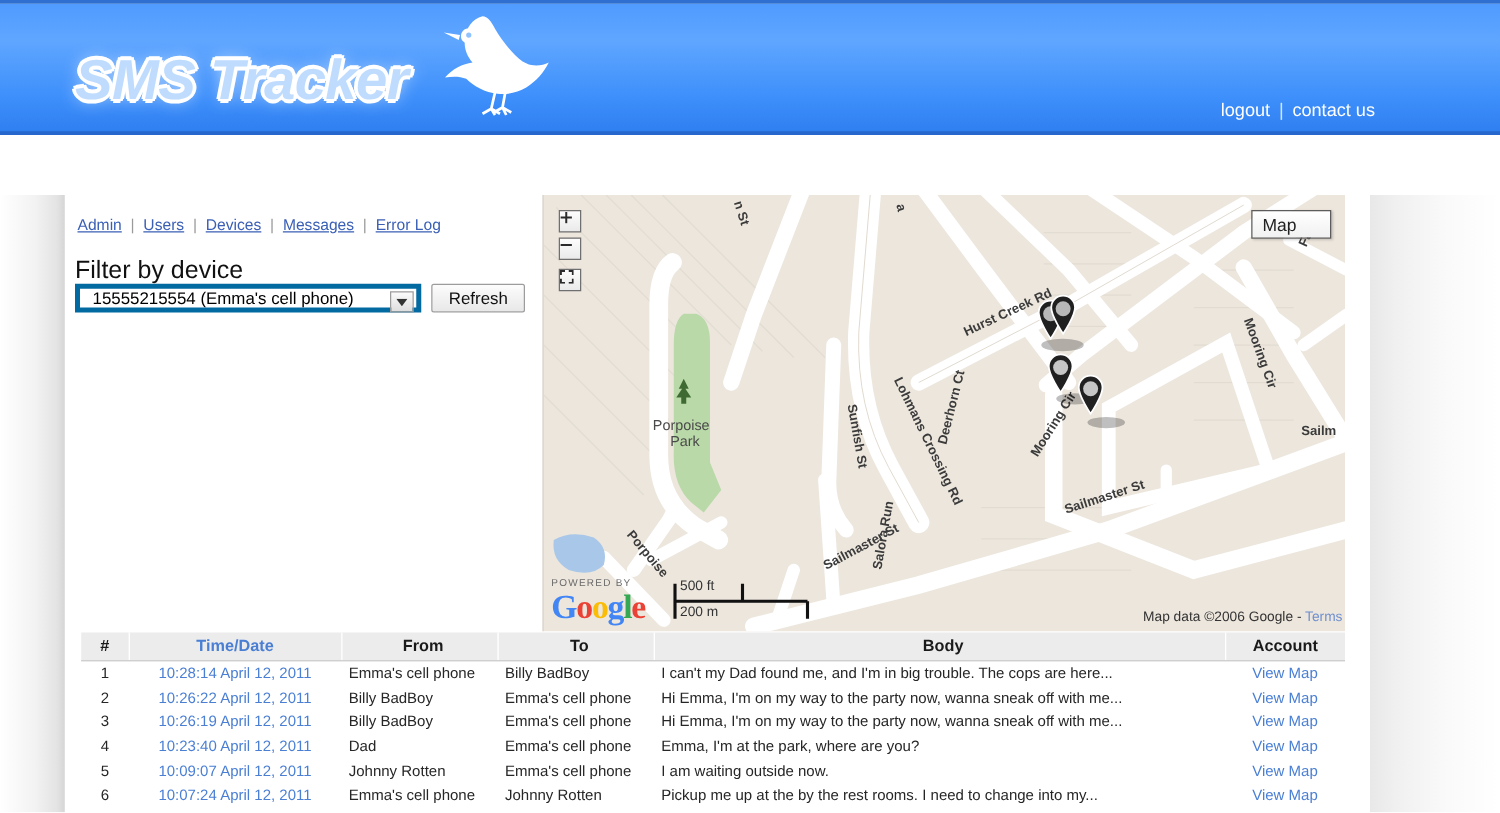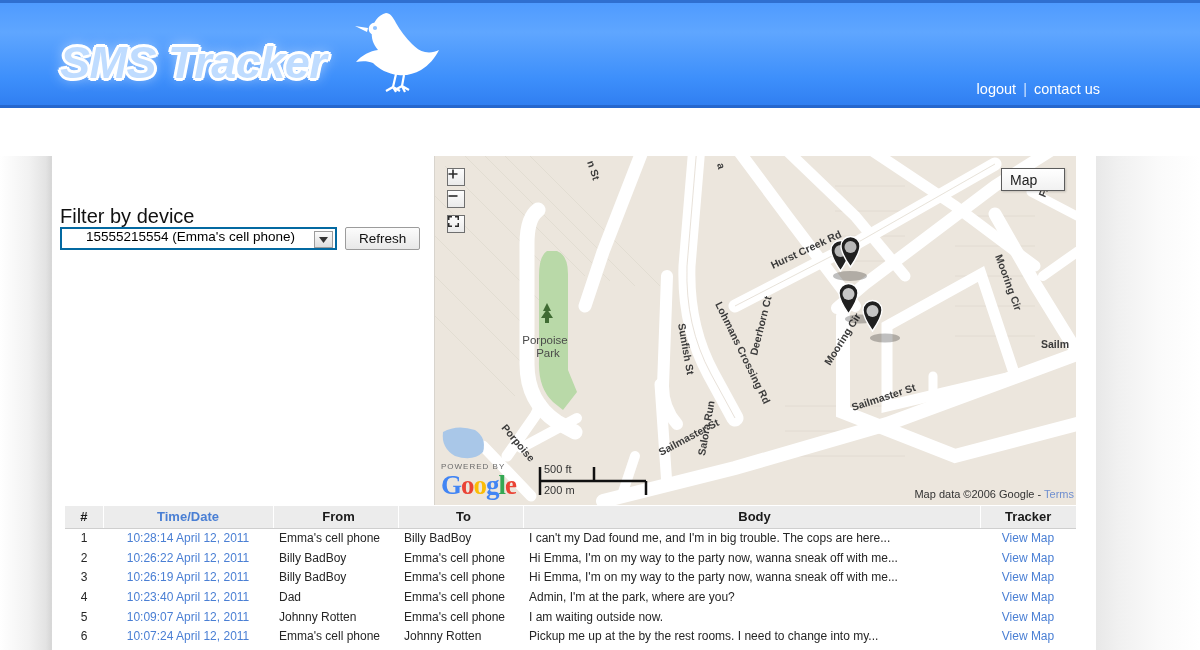--- a/index.html
+++ b/index.html
@@ -112,25 +112,25 @@
     position: absolute; left: 60px; top: 205px;
     font-size: 20px; color: #111; white-space: nowrap;
   }
   .filter-row {
     position: absolute; left: 60px; top: 227px;
     display: flex; align-items: stretch;
   }
   .device-select {
     position: relative;
     width: 277px; height: 23px;
-    border: 2px solid #0369a1;
+    border: 4px solid #0369a1;
     background: #ffffff;
     display: flex; align-items: flex-start;
     font-size: 13.5px; color: #000;
-    padding-left: 24px;
+    padding-left: 10px;
   }
   .device-select .val { white-space: nowrap; overflow: hidden; }
   .select-arrow {
     position: absolute; right: 2px; top: 2px;
     width: 19px; height: 17px;
     border: 1px solid #9c9c9c;
     background: linear-gradient(to bottom, #fbfbfb, #dedede);
     display: flex; align-items: center; justify-content: center;
     cursor: pointer;
   }
@@ -260,20 +260,23 @@
     <div class="header-links">
       <a href="#">logout</a><span class="sep">|</span><a href="#">contact us</a>
     </div>
   </div>
 
 
   <div class="content"></div>
   <div class="page-edge-left"></div>
   <div class="page-edge-right"></div>
 
+  <div class="subnav">
+    <a href="#">Admin</a><span class="sep">|</span><a href="#">Users</a><span class="sep">|</span><a href="#">Devices</a><span class="sep">|</span><a href="#">Messages</a><span class="sep">|</span><a href="#">Error Log</a>
+  </div>
 
   <div class="filter-label">Filter by device</div>
   <div class="filter-row">
     <div class="device-select">
       <span class="val">15555215554 (Emma's cell phone)</span>
       <span class="select-arrow">
         <svg width="9" height="6" viewBox="0 0 9 6">
             <path d="M0 0 L9 0 L4.5 6 Z" fill="#333"></path>
           </svg>
       </span>
@@ -417,21 +420,21 @@
   </div>
 
   <table class="msg-table">
     <thead>
       <tr>
         <th class="c-num">#</th>
         <th class="c-time">Time/Date</th>
         <th class="c-from" style="text-align:center">From</th>
         <th class="c-to" style="text-align:center">To</th>
         <th class="c-body">Body</th>
-        <th class="c-loc">Tracker</th>
+        <th class="c-loc">Account</th>
       </tr>
     </thead>
     <tbody>
       <tr>
         <td class="c-num">1</td>
         <td class="c-time">10:28:14 April 12, 2011</td>
         <td class="c-from">Emma's cell phone</td>
         <td class="c-to">Billy BadBoy</td>
         <td class="c-body">I can't my Dad found me, and I'm in big trouble. The cops are here...</td>
         <td class="c-loc"><a href="#">View Map</a></td>
@@ -450,21 +453,21 @@
         <td class="c-from">Billy BadBoy</td>
         <td class="c-to">Emma's cell phone</td>
         <td class="c-body">Hi Emma, I'm on my way to the party now, wanna sneak off with me...</td>
         <td class="c-loc"><a href="#">View Map</a></td>
       </tr>
       <tr>
         <td class="c-num">4</td>
         <td class="c-time">10:23:40 April 12, 2011</td>
         <td class="c-from">Dad</td>
         <td class="c-to">Emma's cell phone</td>
-        <td class="c-body">Admin, I'm at the park, where are you?</td>
+        <td class="c-body">Emma, I'm at the park, where are you?</td>
         <td class="c-loc"><a href="#">View Map</a></td>
       </tr>
       <tr>
         <td class="c-num">5</td>
         <td class="c-time">10:09:07 April 12, 2011</td>
         <td class="c-from">Johnny Rotten</td>
         <td class="c-to">Emma's cell phone</td>
         <td class="c-body">I am waiting outside now.</td>
         <td class="c-loc"><a href="#">View Map</a></td>
       </tr>

